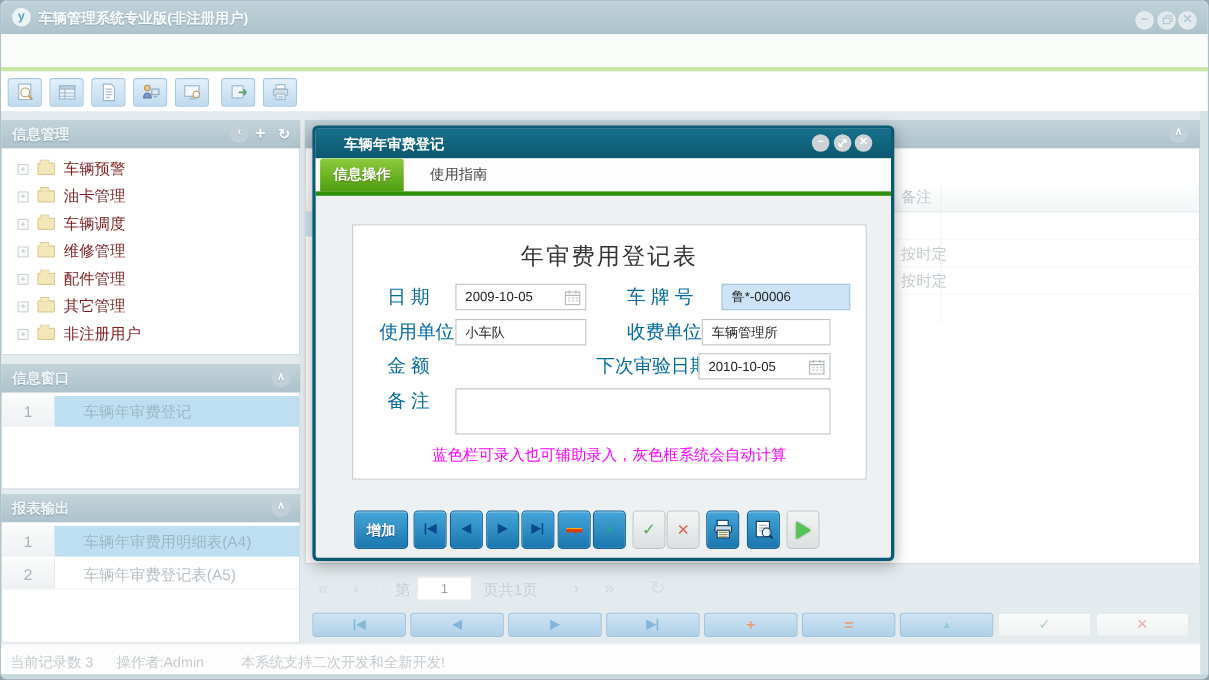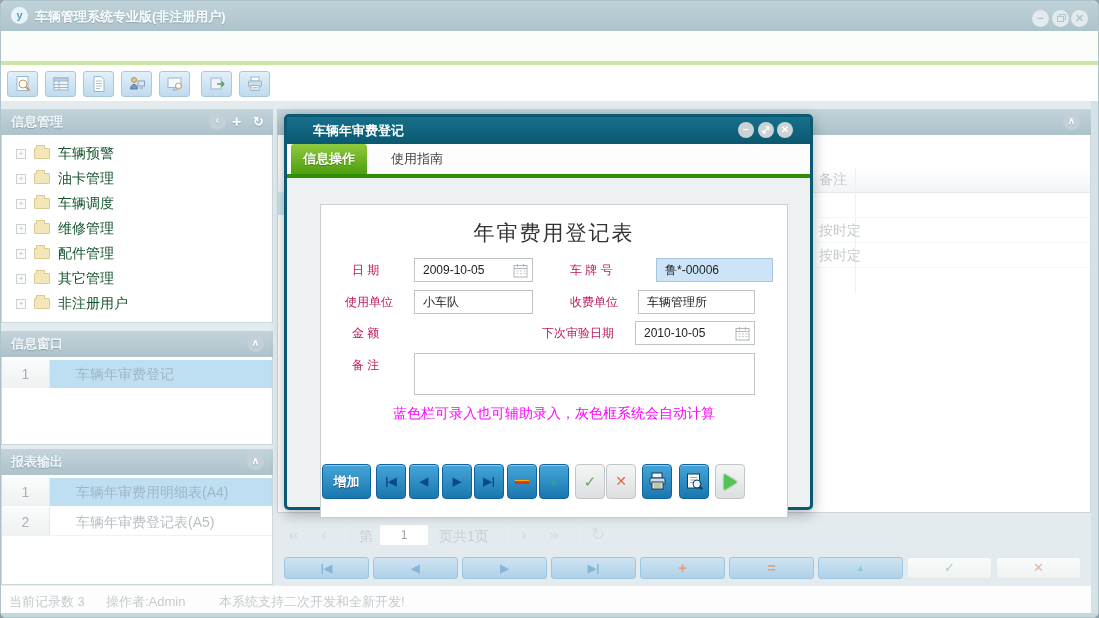--- a/index.html
+++ b/index.html
@@ -23,21 +23,21 @@
   .tbtn{position:absolute;top:6px;width:31px;height:26px;background:linear-gradient(#e2f0fb,#bfdaee);border:1px solid #a8c8e0;border-radius:3px;cursor:pointer;display:flex;align-items:center;justify-content:center}
   
   .phead{position:absolute;height:26px;background:linear-gradient(#c3d3da,#adc2cb);color:#f1f6f8;font-size:13px;font-weight:bold;line-height:26px;padding-left:10px;text-shadow:0 1px 1px rgba(100,125,135,.5)}
   .pcirc{position:absolute;top:4px;width:17px;height:17px;border-radius:50%;background:#c2d1d8;color:#fff;text-align:center;font:bold 10px/16px "Liberation Sans",sans-serif;cursor:pointer}
   .phplus{position:absolute;top:3px;color:#fdfefe;font:bold 16px/20px "Liberation Sans",sans-serif;cursor:pointer}
   .pbody{position:absolute;background:#fff;border:1px solid #cdd8dd;border-top:none}
   .tree-item{position:relative;height:25px;display:flex;align-items:center;cursor:pointer}
   .expander{margin-left:14px;width:10px;height:10px;border:1px solid #ccd2d4;background:#fafbfb;color:#b8bec0;font:8px/8px "Liberation Sans",sans-serif;text-align:center}
   .folder{margin-left:8px;width:16px;height:11px;background:#f3e7ba;border:1px solid #dbcb92;border-radius:1px;position:relative}
   .folder::before{content:"";position:absolute;left:1px;top:-4px;width:7px;height:3px;background:#f3e7ba;border:1px solid #dbcb92;border-bottom:none;border-radius:1px 1px 0 0}
-  .tree-label{margin-left:8px;color:#14532d;font-size:14px}
+  .tree-label{margin-left:8px;color:#7f1d1d;font-size:14px}
   .lrow{position:absolute;left:0;width:100%;height:28px;display:flex;cursor:pointer}
   .lrow .num{width:48px;background:linear-gradient(#fafbfb,#eef1f2);border-right:1px solid #e4e9eb;color:#aab2b6;font-size:14px;text-align:center;line-height:28px}
   .lrow .lbl{flex:1;margin-left:0;color:#b7bfc3;font-size:14px;line-height:28px;padding-left:26px}
   .lrow.sel .lbl{background:#bedff2;color:#9db7c6}
   
   .ghead{position:absolute;background:linear-gradient(#ffffff,#f2f5f6);border-bottom:1px solid #e3e8ea;color:#c3c9cc;font-size:14px}
   .grow{position:absolute;color:#c6ccce;font-size:14px;border-bottom:1px solid #f4f7f8}
   
   .pgn{position:absolute;color:#d7dde0;font-size:15px}
   .pgn.txt{color:#c9cfd3;font-size:14px}
@@ -51,23 +51,23 @@
   .statusbar span{position:absolute;top:7px}
   
   .dialog{position:absolute;left:283px;top:113px;width:529px;height:396px;border:3px solid #0b5a73;border-radius:5px;background:#eef1f2;box-shadow:0 4px 14px rgba(0,0,0,.3);z-index:10}
   .dtitle{position:absolute;left:0;top:0;width:100%;height:27px;background:linear-gradient(#17708b,#0b5870);color:#fff;font-size:13px;font-weight:bold;line-height:27px;padding-left:26px}
   .dbtn{position:absolute;top:5px;width:16px;height:16px;border-radius:50%;background:#cad3d6;color:#fff;text-align:center;font:bold 10px/15px "Liberation Sans",sans-serif;cursor:pointer}
   .dtabs{position:absolute;left:0;top:27px;width:100%;height:30px;background:#fdfdfd}
   .dtab{position:absolute;top:0;height:30px;line-height:30px;font-size:13px;cursor:pointer;text-align:center}
   .dtab.active{left:4px;width:76px;background:linear-gradient(#8fca3e,#4f9f0e);color:#fff;font-weight:bold;border-radius:3px 3px 0 0;text-shadow:0 1px 1px rgba(40,80,0,.5)}
   .dtab.plain{left:92px;width:76px;color:#444}
   .dgreen{position:absolute;left:0;top:57px;width:100%;height:4px;background:#2e8f06}
-  .formbox{position:absolute;left:33px;top:87px;width:468px;height:314px;background:#fff;border:1px solid #c9ced1}
+  .formbox{position:absolute;left:33px;top:87px;width:468px;height:232px;background:#fff;border:1px solid #c9ced1}
   .ftitle{position:absolute;left:0;top:14px;width:100%;text-align:center;font-size:21px;color:#333;letter-spacing:2px}
-  .flabel{position:absolute;font-size:12px;color:#be185d;height:24px;line-height:24px}
+  .flabel{position:absolute;font-size:17px;color:#0369a1;height:24px;line-height:24px}
   .finput{position:absolute;height:24px;border:1px solid #bfc4c7;background:#fff;font-size:12px;color:#222;padding:0 8px}
   .finput.blue{background:#cde4f8;border-color:#a9c6dc}
   .cal{position:absolute;width:15px;height:15px}
   .fhint{position:absolute;left:0;top:200px;width:100%;text-align:center;color:#ff00ff;font-size:14px}
   .dtb{position:absolute;top:347px;height:35px;border-radius:4px;cursor:pointer;text-align:center}
   .dtb.blue{background:linear-gradient(#45a5d8,#1a77ae);border:1px solid #10629e;box-shadow:inset 0 1px 0 rgba(255,255,255,.4)}
   .dtb.gray{background:linear-gradient(#f4f6f6,#dcdfe0);border:1px solid #c2c6c8}
   .navg{display:inline-block;font-size:11px;line-height:33px;color:#0a4a8c;font-weight:bold}
 </style>
 </head>

